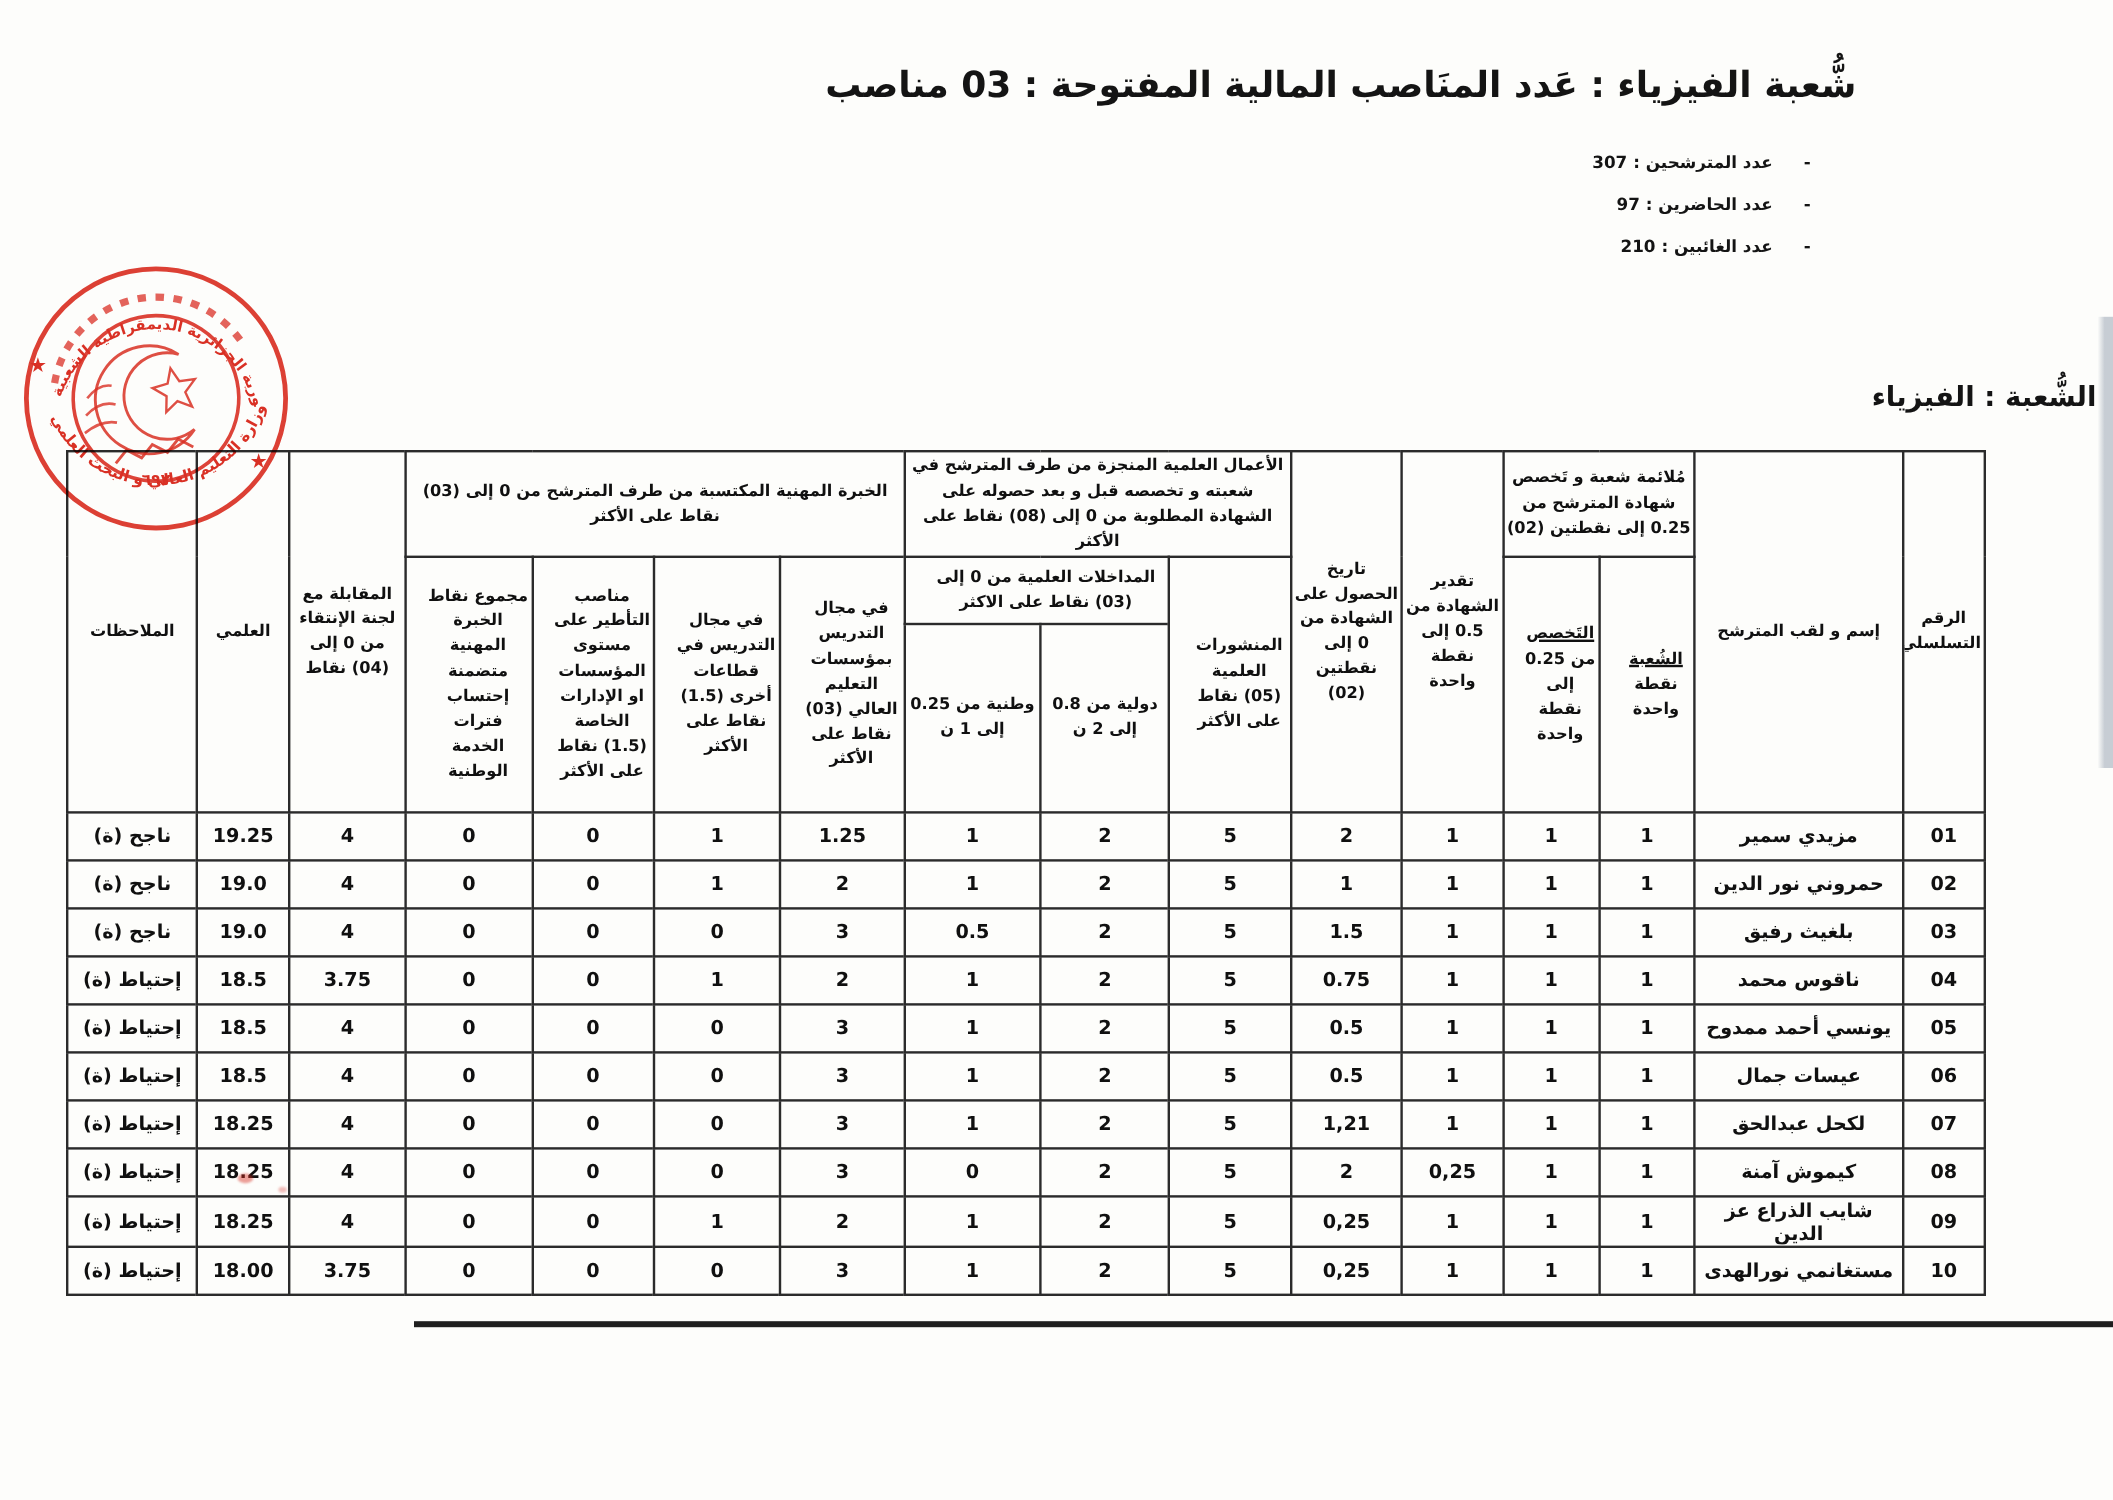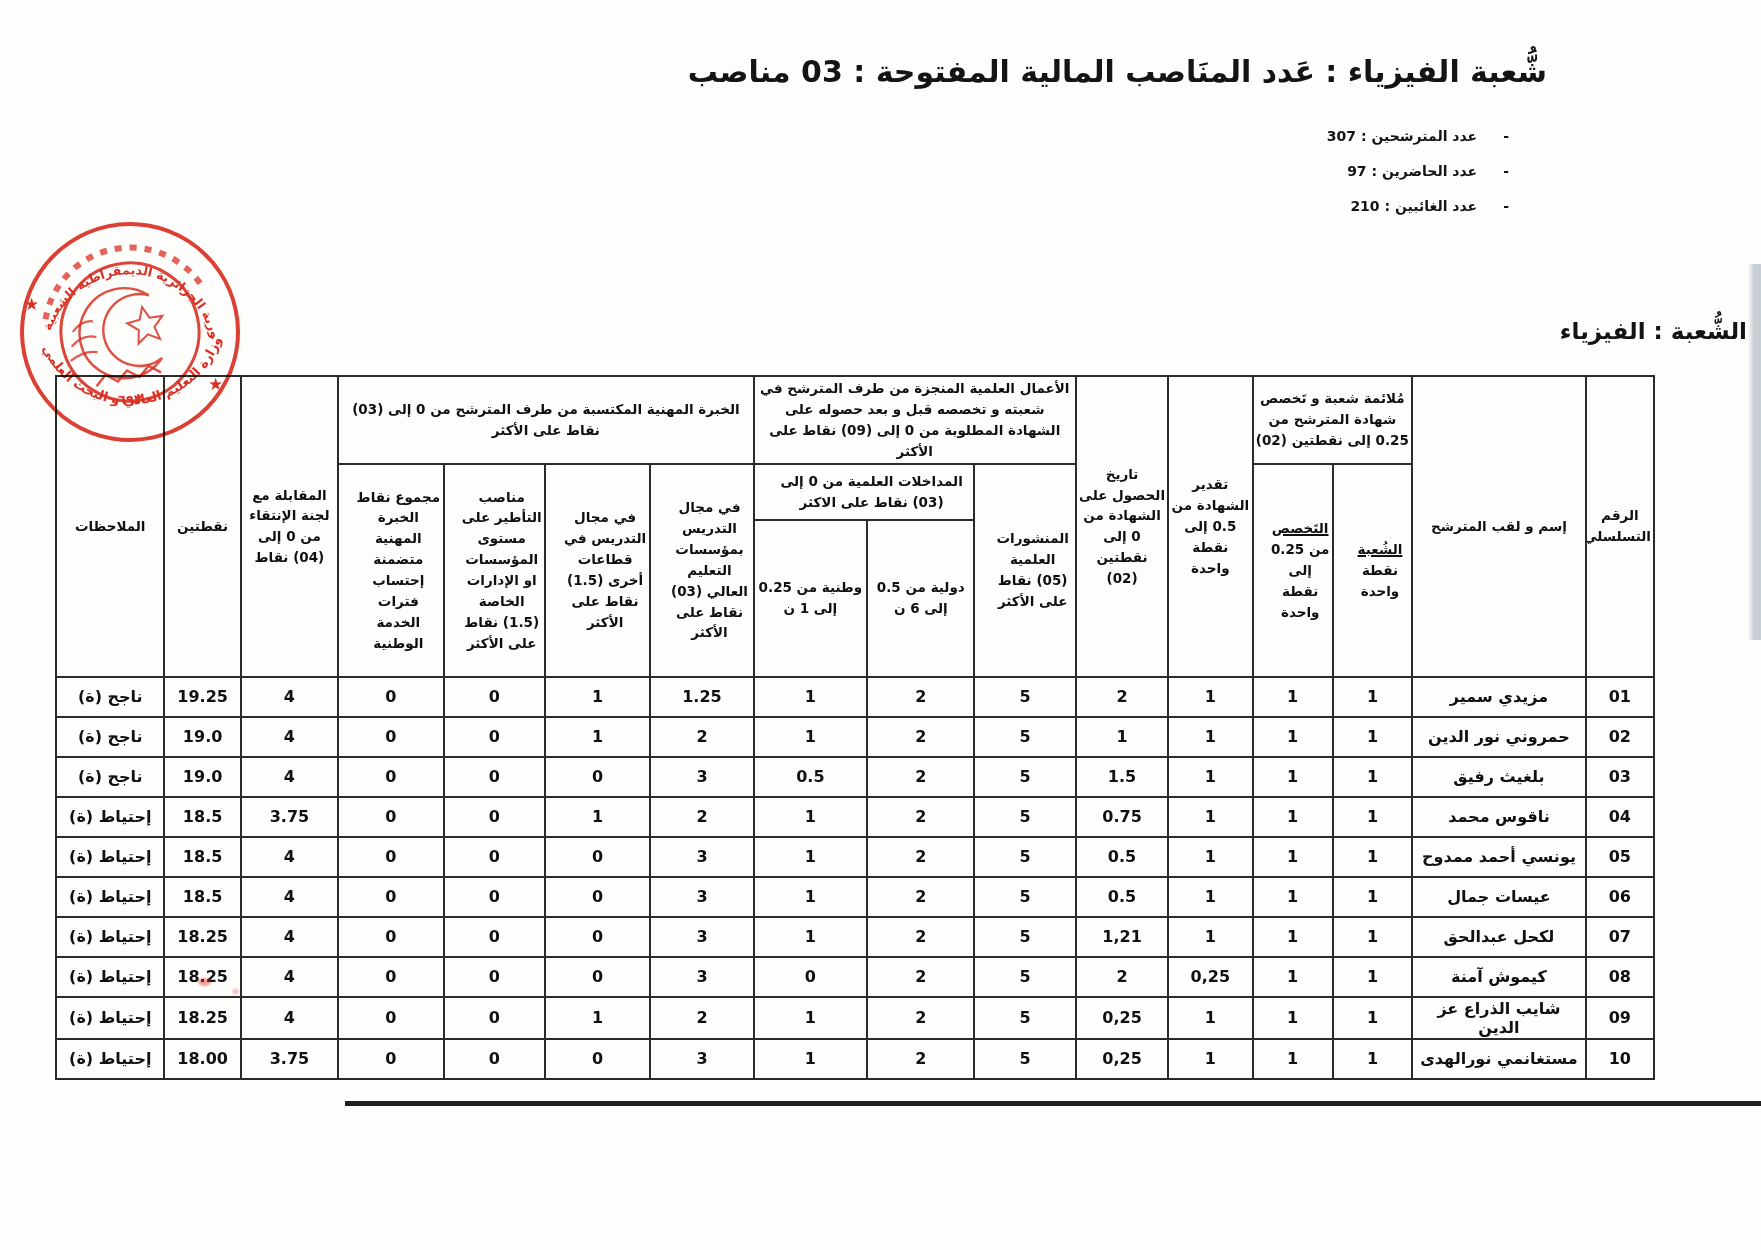--- a/index.html
+++ b/index.html
@@ -78,44 +78,44 @@
         <col style="width:76px">
         <col style="width:108px">
     </colgroup>
     <thead>
       <tr class="r1">
         <th rowspan="3">الرقم التسلسلي</th>
         <th rowspan="3">إسم و لقب المترشح</th>
         <th colspan="2">مُلائمة شعبة و تَخصص شهادة المترشح من 0.25 إلى نقطتين (02)</th>
         <th rowspan="3">تقدير الشهادة من 0.5 إلى نقطة واحدة</th>
         <th rowspan="3">تاريخ الحصول على الشهادة من 0 إلى نقطتين (02)</th>
-        <th colspan="3">الأعمال العلمية المنجزة من طرف المترشح في شعبته و تخصصه قبل و بعد حصوله على الشهادة المطلوبة من 0 إلى (09) نقاط على الأكثر</th>
+        <th colspan="3">الأعمال العلمية المنجزة من طرف المترشح في شعبته و تخصصه قبل و بعد حصوله على الشهادة المطلوبة من 0 إلى (08) نقاط على الأكثر</th>
         <th colspan="4">الخبرة المهنية المكتسبة من طرف المترشح من 0 إلى (03) نقاط على الأكثر</th>
         <th rowspan="3">المقابلة مع لجنة الإنتقاء من 0 إلى (04) نقاط</th>
-        <th rowspan="3">نقطتين</th>
+        <th rowspan="3">العلمي</th>
         <th rowspan="3">الملاحظات</th>
       </tr>
       <tr class="r2">
         <th rowspan="2">
           <span class="u">الشُعبة</span>
           <span class="blk">نقطة واحدة</span>
         </th>
         <th rowspan="2">
           <span class="u">التَخصص</span>
           <span class="blk">من 0.25 إلى نقطة واحدة</span>
         </th>
         <th rowspan="2">المنشورات العلمية (05) نقاط على الأكثر</th>
         <th colspan="2">المداخلات العلمية من 0 إلى (03) نقاط على الاكثر</th>
         <th rowspan="2">في مجال التدريس بمؤسسات التعليم العالي (03) نقاط على الأكثر</th>
         <th rowspan="2">في مجال التدريس في قطاعات أخرى (1.5) نقاط على الأكثر</th>
         <th rowspan="2">مناصب التأطير على مستوى المؤسسات او الإدارات الخاصة (1.5) نقاط على الأكثر</th>
         <th rowspan="2">مجموع نقاط الخبرة المهنية متضمنة إحتساب فترات الخدمة الوطنية</th>
       </tr>
       <tr class="r3">
-        <th>دولية من 0.5 إلى 6 ن</th>
+        <th>دولية من 0.8 إلى 2 ن</th>
         <th>وطنية من 0.25 إلى 1 ن</th>
       </tr>
     </thead>
     <tbody>
         <tr>
           <td>01</td>
           <td class="name-cell">مزيدي سمير</td>
           <td>1</td>
           <td>1</td>
           <td>1</td>

